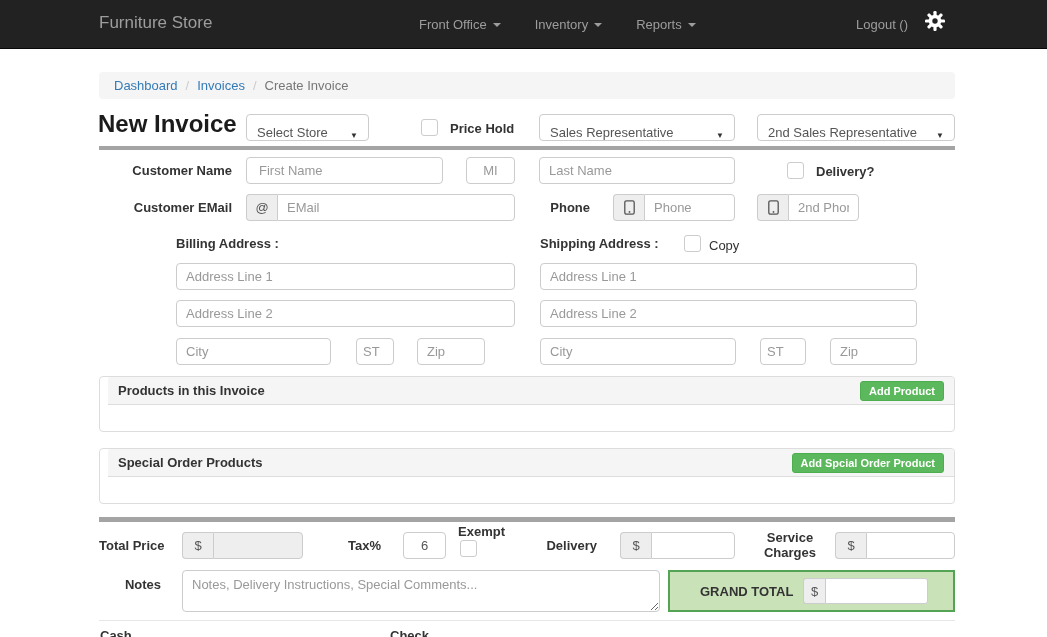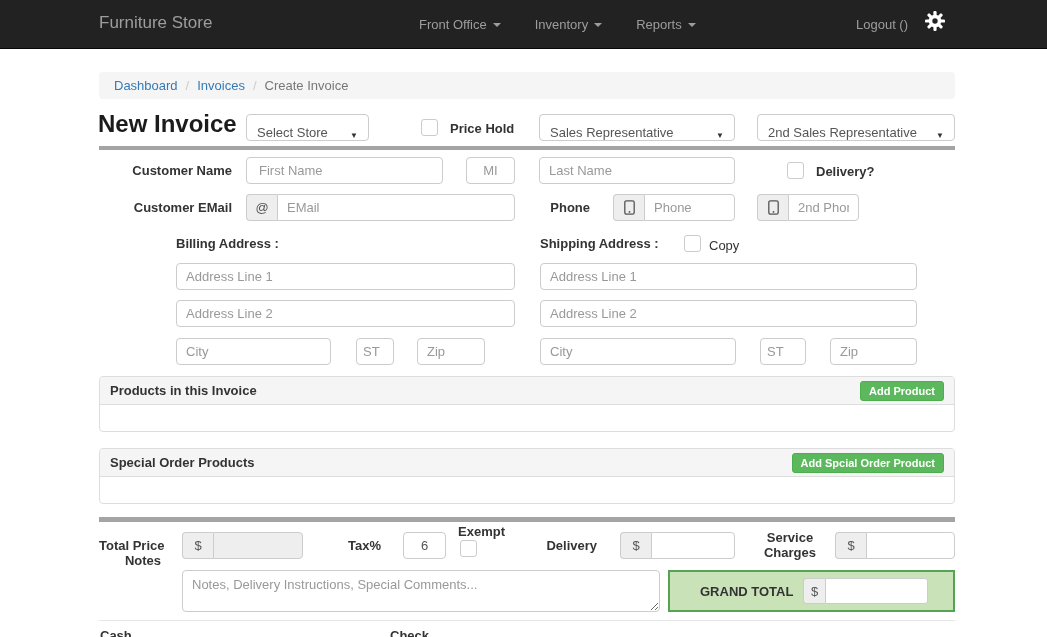--- a/index.html
+++ b/index.html
@@ -45,21 +45,21 @@
   .igroup{position:absolute;display:flex;height:27px;}
   .iaddon{display:flex;align-items:center;justify-content:center;background:#eee;
     border:1px solid #ccc;border-right:none;border-radius:4px 0 0 4px;color:#555;font-size:13px;
     width:31px;box-sizing:border-box;flex:none;}
   .igroup .input{border-radius:0 4px 4px 0;flex:1;min-width:0;height:27px;}
   .hr-thick{position:absolute;left:99px;width:856px;height:4px;background:#a4a4a4;}
   .hr-thin{position:absolute;left:99px;width:856px;height:1px;background:#e7e7e7;}
 
   
   .panel{position:absolute;left:99px;width:856px;border:1px solid #ddd;border-radius:4px;
-    background:#fff;box-sizing:border-box;}
+    background:#fff;box-sizing:border-box;padding-left:8px;}
   .panel-head{background:#f5f5f5;border-bottom:1px solid #ddd;border-radius:3px 3px 0 0;height:27px;
     display:flex;align-items:center;justify-content:space-between;padding:0 10px;}
   .panel-title{font-size:13px;font-weight:bold;color:#333;}
   .btn-green{background:#5cb85c;border:1px solid #4cae4c;color:#fff;font-size:11px;font-weight:bold;
     padding:3px 8px;border-radius:3px;cursor:pointer;font-family:inherit;}
   .panel-body{height:26px;}
 
   
   textarea.notes{position:absolute;left:182px;top:570px;width:478px;height:42px;border:1px solid #ccc;
     border-radius:4px;padding:6px 9px;font-size:13px;color:#555;box-sizing:border-box;
@@ -216,21 +216,21 @@
   <div class="igroup" style="left:620px;top:532px;width:115px">
     <span class="iaddon">$</span>
     <input class="input" style="">
   </div>
   <span class="svc">Service Charges</span>
   <div class="igroup" style="left:835px;top:532px;width:120px">
     <span class="iaddon">$</span>
     <input class="input" style="">
   </div>
 
-  <span class="lbl r" style="left:99px;top:553px;width:62px">Notes</span>
+  <span class="lbl r" style="left:99px;top:577px;width:62px">Notes</span>
   <textarea class="notes" placeholder="Notes, Delivery Instructions, Special Comments..." style=""></textarea>
   <div class="grand">
     <span class="glabel">GRAND TOTAL</span>
     <div class="ggroup">
       <span class="iaddon">$</span>
       <input class="input" style="">
     </div>
   </div>
 
   <div class="hr-thin" style="top:620px"></div>

